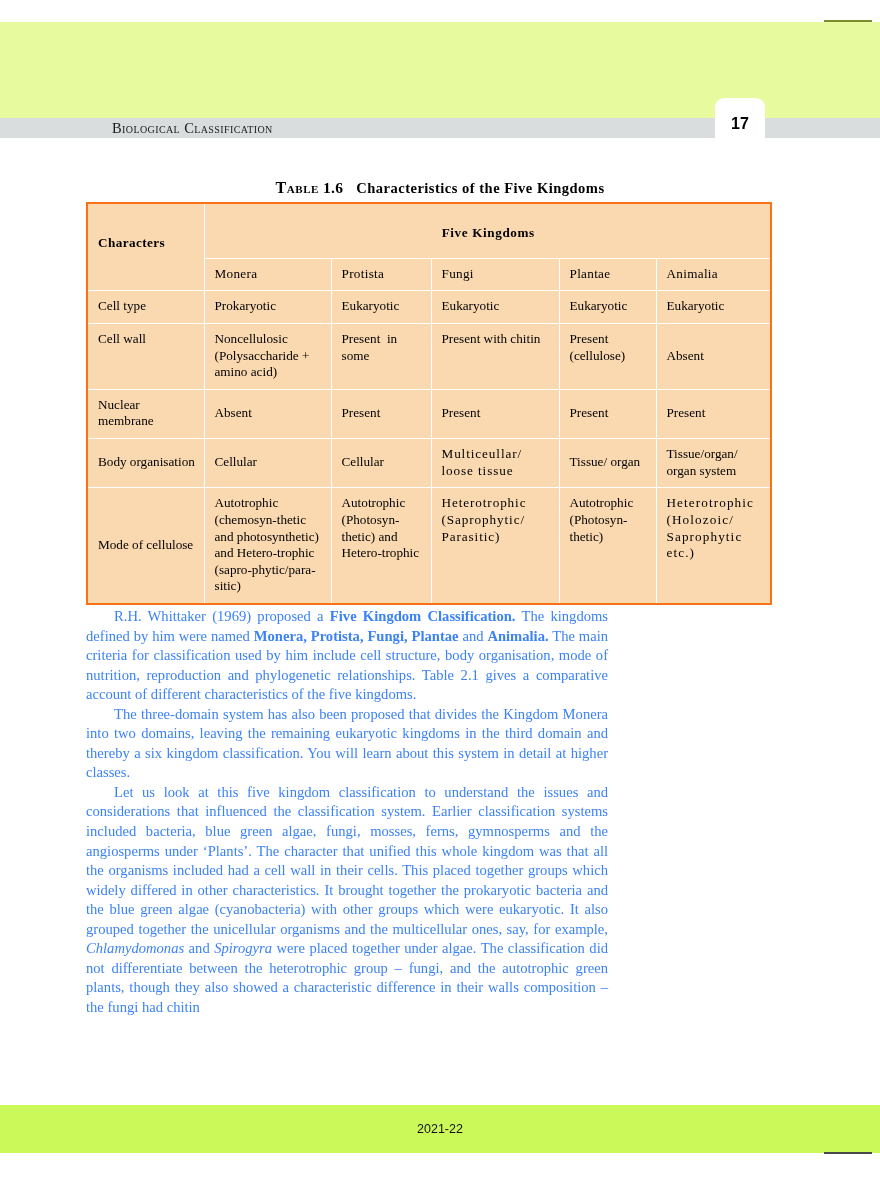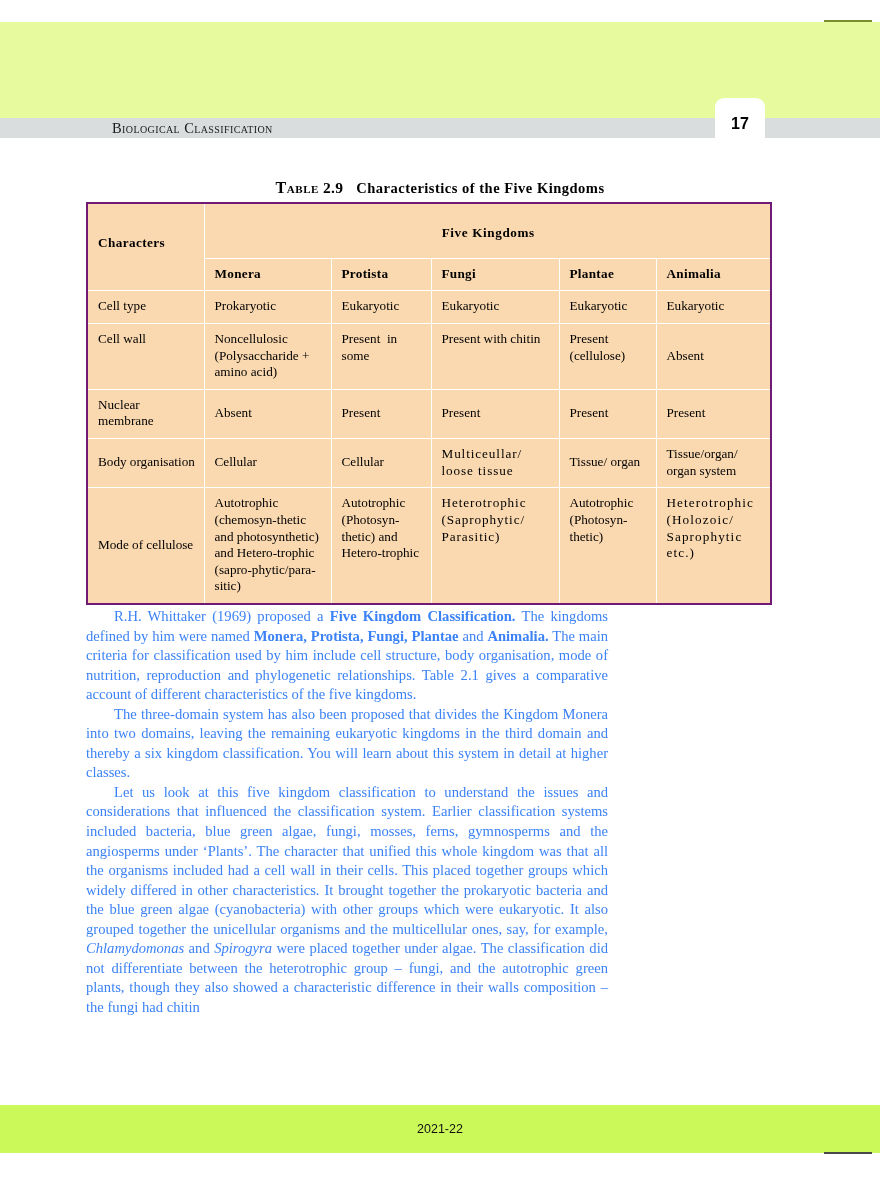--- a/index.html
+++ b/index.html
@@ -86,37 +86,37 @@
     letter-spacing: 0.6px;
   }
   .table-title .tt-num { font-size: 15.5px; }
   .table-title .tt-rest { margin-left: 9px; letter-spacing: 0.5px; }
 
   .ktable {
     position: absolute;
     left: 86px; top: 202px;
     width: 684px;
     border-collapse: collapse;
-    border: 2px solid #701a75;
+    border: 2px solid #f97316;
     background: #fde047;
     table-layout: fixed;
   }
   .ktable td, .ktable th {
     border: 1.5px solid #ffffff;
     background: #fbd9b0;
     vertical-align: top;
     padding: 7px 8px 8px 10px;
     font-size: 13.2px;
     line-height: 1.26;
     text-align: left;
     font-weight: normal;
   }
   .ktable th.bold-head,
   .ktable td.bold-head {
-    font-weight: bold;
+    font-weight: normal;
     letter-spacing: 0.3px;
   }
   .ktable .c-characters { width: 117px; }
   .ktable .c-monera   { width: 127px; }
   .ktable .c-protista { width: 100px; }
   .ktable .c-fungi    { width: 128px; }
   .ktable .c-plantae  { width:  97px; }
   .ktable .c-animalia { width: 115px; }
 
   .ktable .five-kingdoms {
@@ -185,21 +185,21 @@
 <div class="top-corner-mark"></div>
 <div class="header-band"></div>
 <div class="header-rule"></div>
 <div class="running-head">Biological Classification</div>
 <div class="page-tab">
   <span class="page-tab-number">17</span>
 </div>
 
 <div class="table-title">
   <span class="tt-word">Table</span>
-  <span class="tt-num">2.9</span>
+  <span class="tt-num">1.6</span>
   <span class="tt-rest">Characteristics of the Five Kingdoms</span>
 </div>
 
 <table class="ktable">
   <colgroup>
     <col class="c-characters">
       <col class="c-monera">
       <col class="c-protista">
     <col class="c-fungi">
       <col class="c-plantae">

